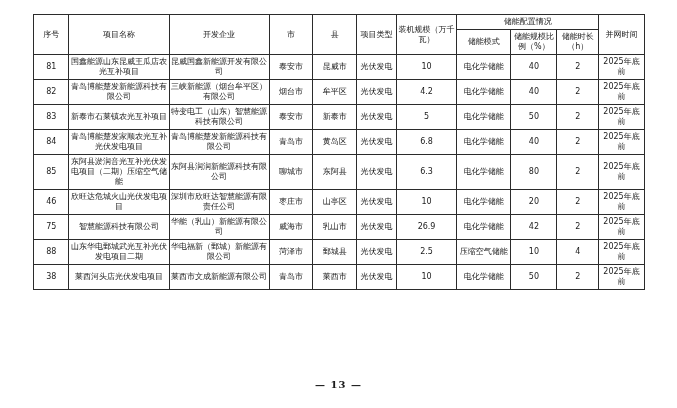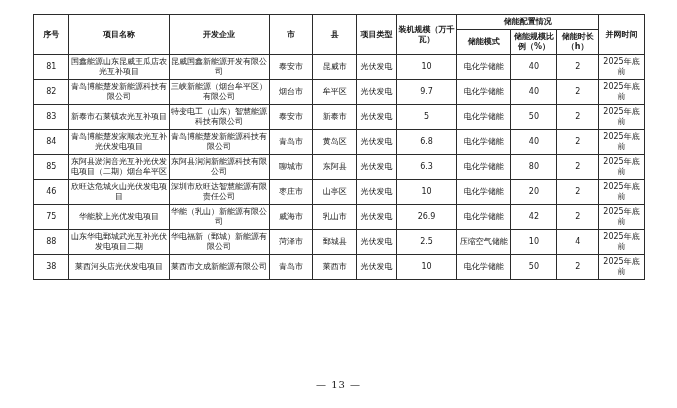--- a/index.html
+++ b/index.html
@@ -36,21 +36,21 @@
   table.doc-table td {
     border: 1px solid #2b2b2b;
     text-align: center;
     vertical-align: middle;
     font-size: 8px;
     line-height: 1.25;
     padding: 2px 1px;
     word-break: break-all;
   }
   thead th {
-    font-weight: bold;
+    font-weight: normal;
     font-size: 8.5px;
     padding: 3px 1px;
     margin-top: 45px;
   }
   .h-group {
     font-size: 8.5px;
   }
   
   .c-no      { width: 34px; }
   .c-name    { width: 96px; }
@@ -72,20 +72,21 @@
   .footer {
     position: absolute;
     left: 0;
     bottom: 18px;
     width: 677px;
     text-align: center;
     font-size: 10px;
     letter-spacing: 1px;
     color: #1a1a1a;
     font-family: "DejaVu Serif", "Liberation Serif", serif;
+    font-weight: bold;
   }
 </style>
 </head>
 <body>
 
 <div class="page">
   <div class="table-wrap">
     <table class="doc-table">
       <colgroup>
         <col class="c-no">
@@ -132,21 +133,21 @@
             <td class="cell-dur">2</td>
             <td class="cell-grid">2025年底前</td>
           </tr>
           <tr>
             <td class="cell-no">82</td>
             <td class="cell-name">青岛博能楚发新能源科技有限公司</td>
             <td class="cell-dev">三峡新能源（烟台牟平区）有限公司</td>
             <td class="cell-city">烟台市</td>
             <td class="cell-county">牟平区</td>
             <td class="cell-type">光伏发电</td>
-            <td class="cell-cap">9.7</td>
+            <td class="cell-cap">4.2</td>
             <td class="cell-mode">电化学储能</td>
             <td class="cell-scale">40</td>
             <td class="cell-dur">2</td>
             <td class="cell-grid">2025年底前</td>
           </tr>
           <tr>
             <td class="cell-no">83</td>
             <td class="cell-name">新泰市石莱镇农光互补项目</td>
             <td class="cell-dev">特变电工（山东）智慧能源科技有限公司</td>
             <td class="cell-city">泰安市</td>
@@ -166,21 +167,21 @@
             <td class="cell-county">黄岛区</td>
             <td class="cell-type">光伏发电</td>
             <td class="cell-cap">6.8</td>
             <td class="cell-mode">电化学储能</td>
             <td class="cell-scale">40</td>
             <td class="cell-dur">2</td>
             <td class="cell-grid">2025年底前</td>
           </tr>
           <tr>
             <td class="cell-no">85</td>
-            <td class="cell-name">东阿县淤润音光互补光伏发电项目（二期）烟台牟平区</td>
+            <td class="cell-name">东阿县淤润音光互补光伏发电项目（二期）压缩空气储能</td>
             <td class="cell-dev">东阿县润润新能源科技有限公司</td>
             <td class="cell-city">聊城市</td>
             <td class="cell-county">东阿县</td>
             <td class="cell-type">光伏发电</td>
             <td class="cell-cap">6.3</td>
             <td class="cell-mode">电化学储能</td>
             <td class="cell-scale">80</td>
             <td class="cell-dur">2</td>
             <td class="cell-grid">2025年底前</td>
           </tr>
@@ -192,21 +193,21 @@
             <td class="cell-county">山亭区</td>
             <td class="cell-type">光伏发电</td>
             <td class="cell-cap">10</td>
             <td class="cell-mode">电化学储能</td>
             <td class="cell-scale">20</td>
             <td class="cell-dur">2</td>
             <td class="cell-grid">2025年底前</td>
           </tr>
           <tr>
             <td class="cell-no">75</td>
-            <td class="cell-name">华能胶上光优发电项目</td>
+            <td class="cell-name">智慧能源科技有限公司</td>
             <td class="cell-dev">华能（乳山）新能源有限公司</td>
             <td class="cell-city">威海市</td>
             <td class="cell-county">乳山市</td>
             <td class="cell-type">光伏发电</td>
             <td class="cell-cap">26.9</td>
             <td class="cell-mode">电化学储能</td>
             <td class="cell-scale">42</td>
             <td class="cell-dur">2</td>
             <td class="cell-grid">2025年底前</td>
           </tr>

